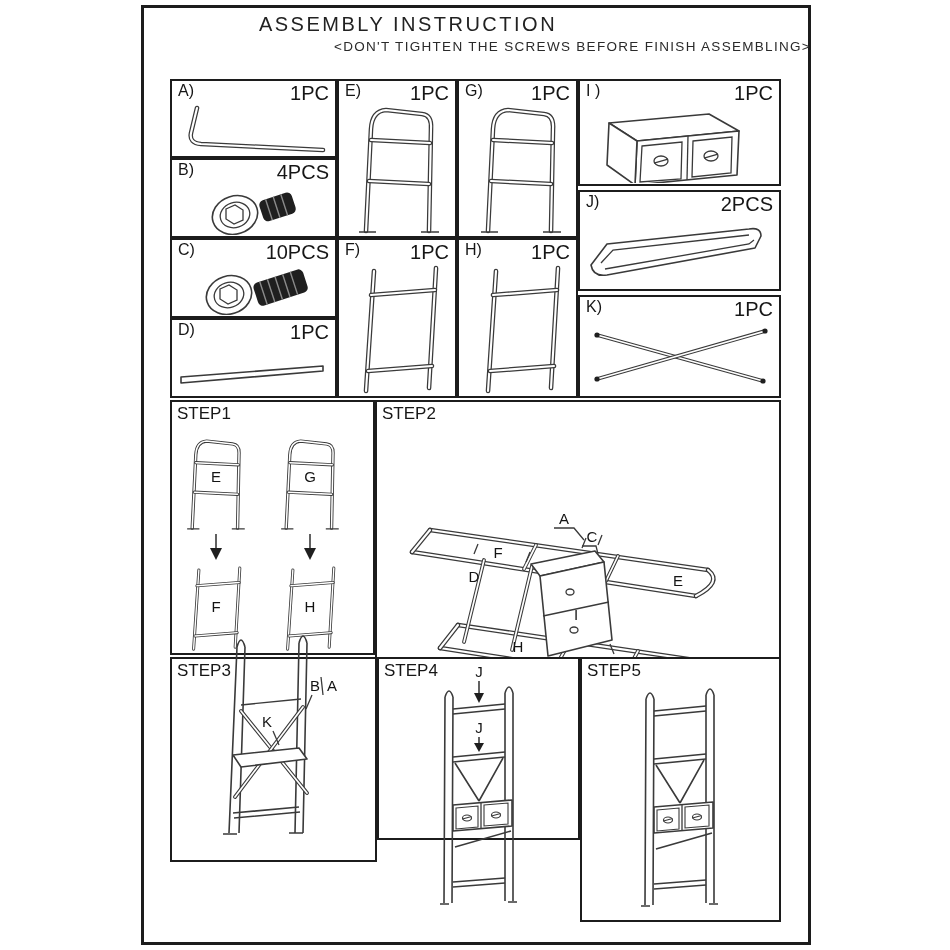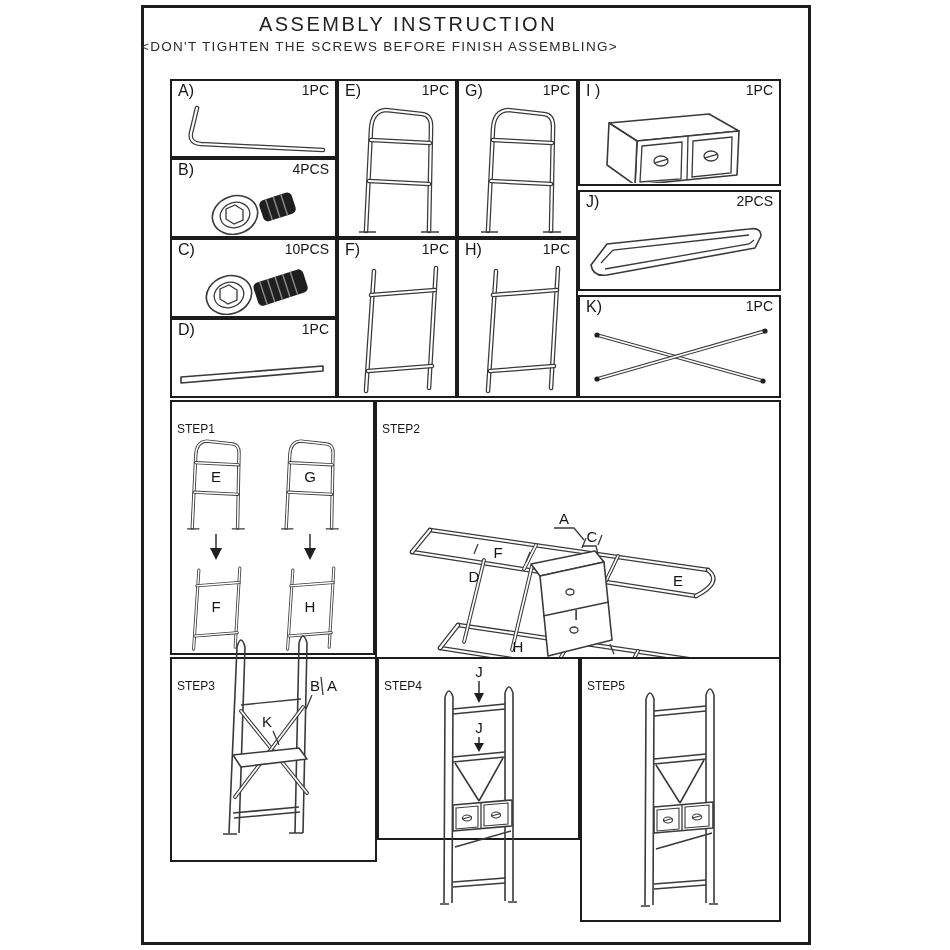--- a/index.html
+++ b/index.html
@@ -9,29 +9,29 @@
   }
   .sheet-border {
     position:absolute; left:141px; top:5px; width:670px; height:940px;
     border:3px solid #1c1c1c; box-sizing:border-box; background:#ffffff;
   }
   .title {
     position:absolute; left:141px; top:13px; width:534px; text-align:center;
     font-size:20px; letter-spacing:2.5px; color:#222; white-space:nowrap;
   }
   .subtitle {
-    position:absolute; left:141px; top:39px; width:670px; text-align:left;
+    position:absolute; left:141px; top:39px; width:670px; text-align:right;
     font-size:13.5px; letter-spacing:1.3px; color:#2a2a2a; white-space:nowrap;
   }
   .cell, .panel {
     position:absolute; border:2.5px solid #1c1c1c; box-sizing:border-box; background:#fff;
   }
   .cell-label { position:absolute; top:1px; left:6px; font-size:16px; color:#161616; }
-  .cell-qty   { position:absolute; top:1px; right:6px; font-size:14px; color:#161616; }
-  .step-title { position:absolute; top:20px; left:5px; font-size:12px; color:#161616; z-index:2; }
+  .cell-qty   { position:absolute; top:1px; right:6px; font-size:20px; color:#161616; }
+  .step-title { position:absolute; top:2px; left:5px; font-size:17px; color:#161616; z-index:2; }
   .cell svg, .panel svg { position:absolute; left:1px; bottom:1px; display:block; }
   .panel svg.full { top:0; left:0; }
   
   .t1 { fill:none; stroke:#3a3a3a; stroke-width:4.6; stroke-linecap:round; stroke-linejoin:round; }
   .t2 { fill:none; stroke:#ffffff; stroke-width:2.1; stroke-linecap:round; stroke-linejoin:round; }
   .x1 { fill:none; stroke:#3a3a3a; stroke-width:3.8; stroke-linecap:round; }
   .x2 { fill:none; stroke:#ffffff; stroke-width:1.7; stroke-linecap:round; }
   .ln  { fill:none; stroke:#3a3a3a; stroke-width:1.3; }
   .ln2 { fill:none; stroke:#3a3a3a; stroke-width:1.6; }
   .fw  { fill:#ffffff; stroke:#3a3a3a; stroke-width:1.6; stroke-linejoin:round; }

